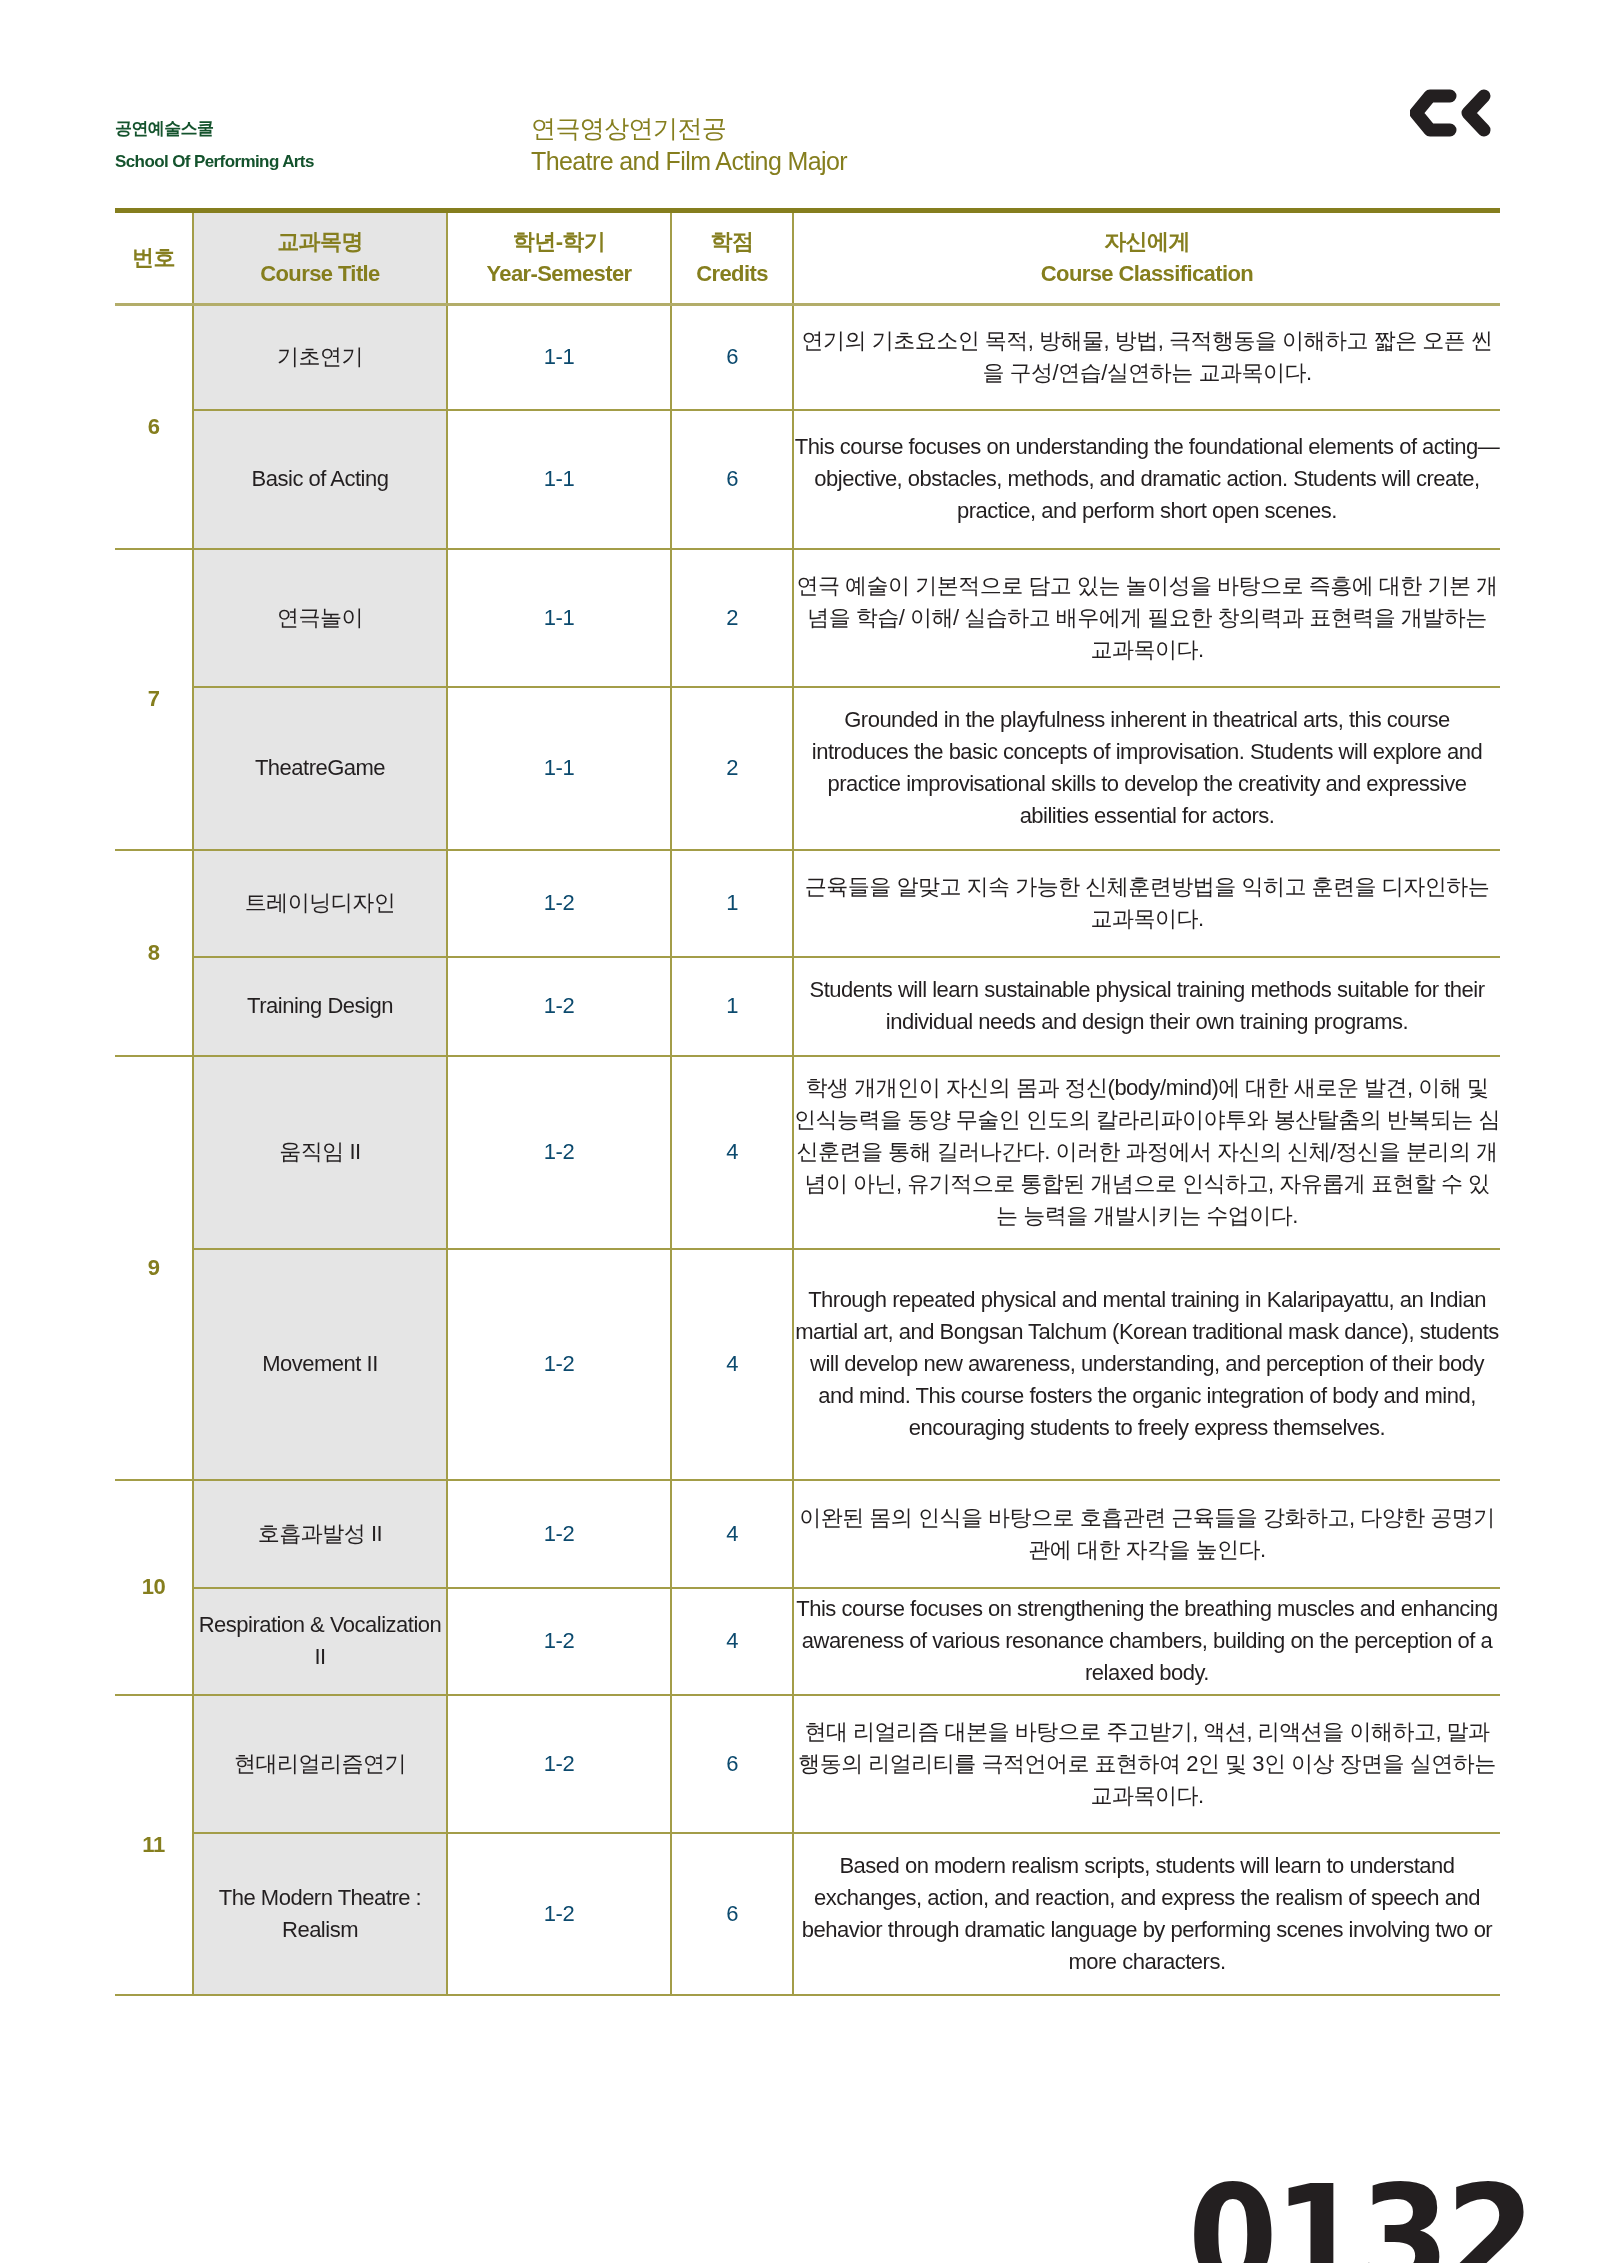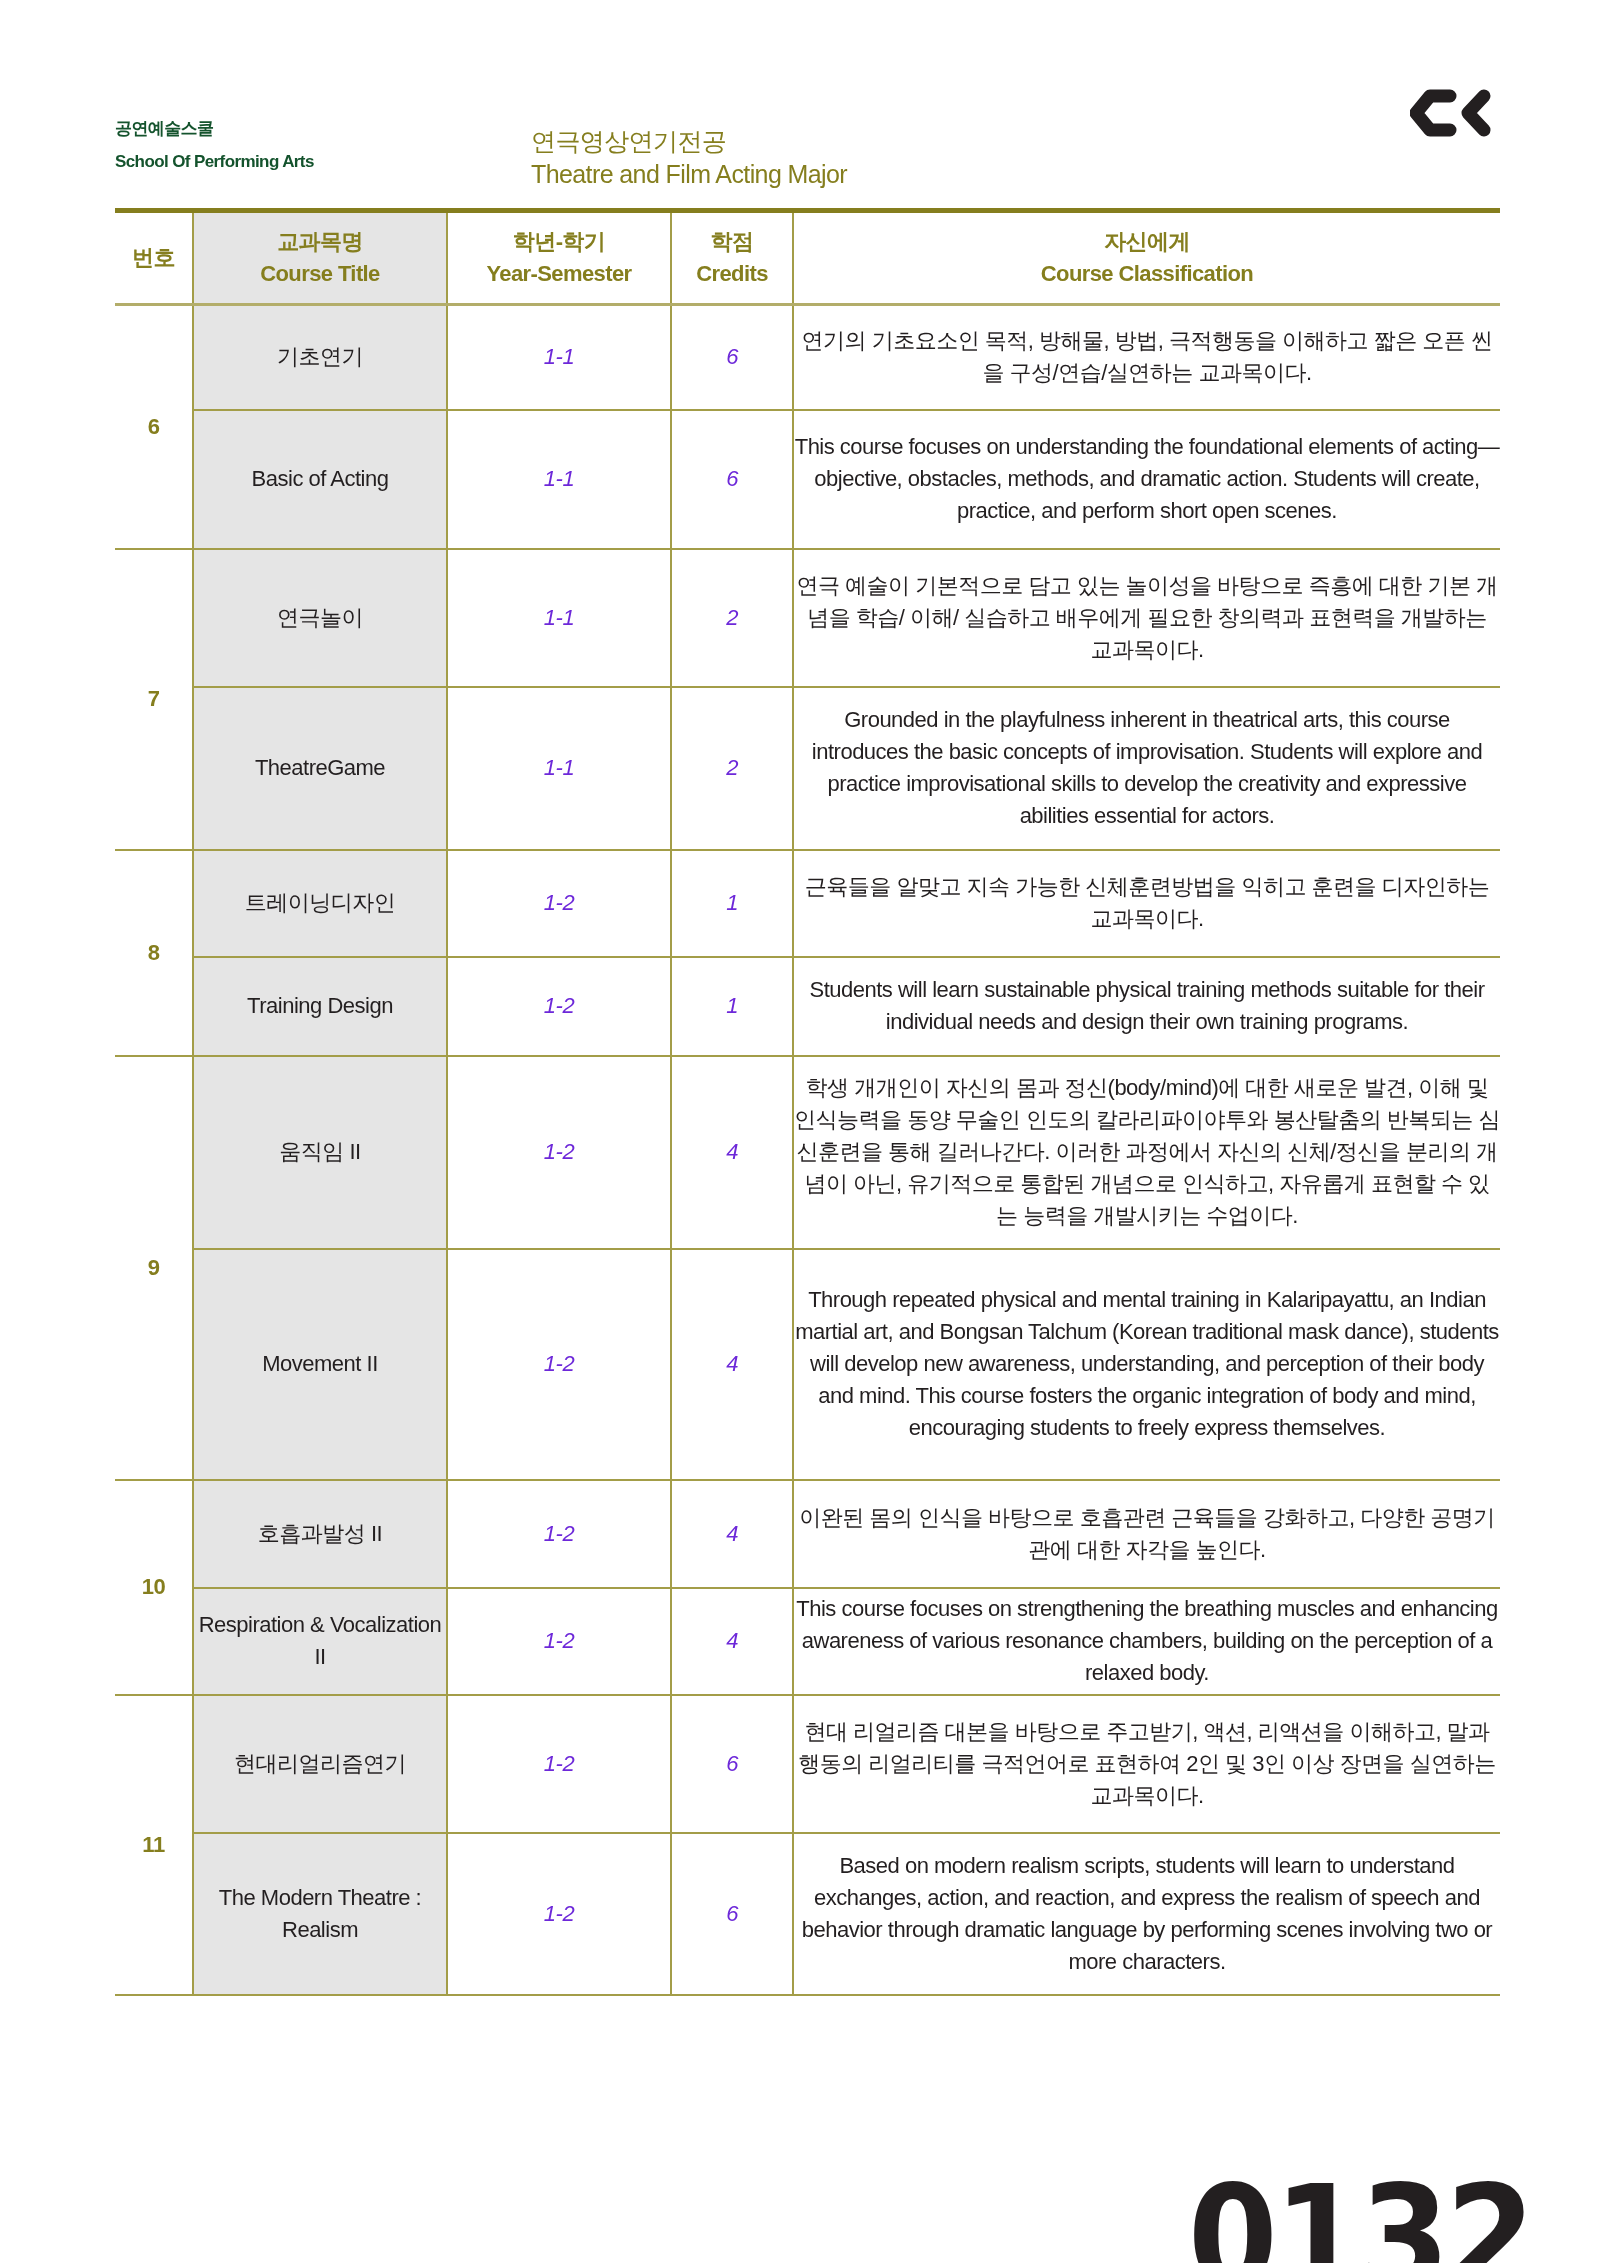--- a/index.html
+++ b/index.html
@@ -1,34 +1,34 @@
 <!DOCTYPE html>
 <html><head>
 <meta charset="utf-8">
 <style>
   html, body { margin: 0; padding: 0; background: #ffffff; }
   body { width: 1600px; height: 2263px; position: relative; overflow: hidden;
          font-family: "Liberation Sans", "DejaVu Sans", sans-serif; color: #231f20; }
   .hdr-left { position: absolute; left: 115px; top: 112px; color: #14532d; font-weight: bold; font-size: 17px; line-height: 33px; letter-spacing: -0.6px; }
-  .hdr-mid { position: absolute; left: 531px; top: 125px; color: #857e1e; font-size: 25px; line-height: 33px; letter-spacing: -0.6px; }
+  .hdr-mid { position: absolute; left: 531px; top: 112px; color: #857e1e; font-size: 25px; line-height: 33px; letter-spacing: -0.6px; }
   .logo { position: absolute; left: 1410px; top: 88px; width: 90px; height: 50px; }
   table.courses { position: absolute; left: 115px; top: 208px; width: 1385px; border-collapse: collapse; table-layout: fixed; }
   table.courses thead tr { border-top: 5px solid #857e1e; }
   table.courses th { color: #857e1e; font-weight: bold; font-size: 22px; line-height: 32px; text-align: center; letter-spacing: -0.6px; height: 90px; border-bottom: 3px solid #b3ad6a; padding: 0; }
   table.courses td { border: 2px solid #a39d48; text-align: center; font-size: 22px; line-height: 32px; letter-spacing: -0.5px; padding: 0; }
   table.courses th + th { border-left: 2px solid #a39d48; }
   .col-no { width: 78px; }
   .col-title { width: 254px; }
   .col-ys { width: 224px; }
   .col-cr { width: 122px; }
   td.no { color: #857e1e; font-weight: bold; font-size: 24px; border-left: none !important; }
   td.title, th.title { background: #e5e5e5; }
   td.title { color: #231f20; }
   td.desc { text-align: left; padding: 0 0 0 18px; border-right: none !important; font-size: 22px; line-height: 32.5px; letter-spacing: -0.6px; }
-  td.ys, td.cr { color: #6d28d9; font-style: italic; }
+  td.ys, td.cr { color: #0c4a6e; }
   .pagenum { position: absolute; left: 1188px; top: 2168px; font-weight: bold; font-size: 140px; line-height: 140px; color: #231f20; letter-spacing: -4px; font-family: "DejaVu Sans", sans-serif; transform: scaleX(0.92); transform-origin: left top; }
 </style>
 </head>
 <body>
 
 <div class="hdr-left">
   <div>공연예술스쿨</div>
   <div>School Of Performing Arts</div>
 </div>
 <div class="hdr-mid">

